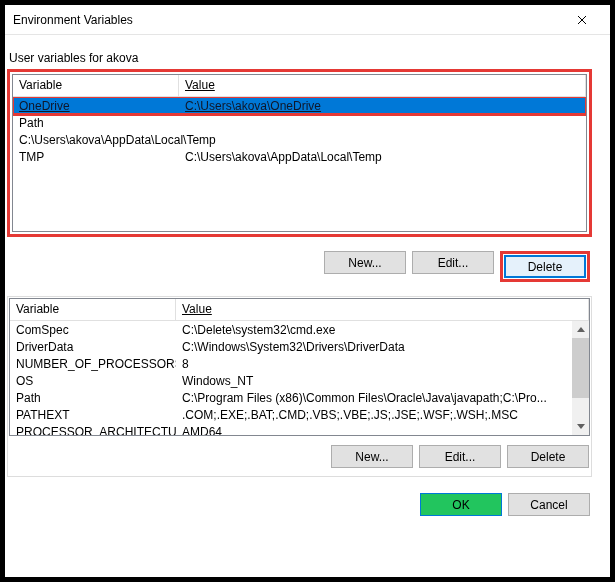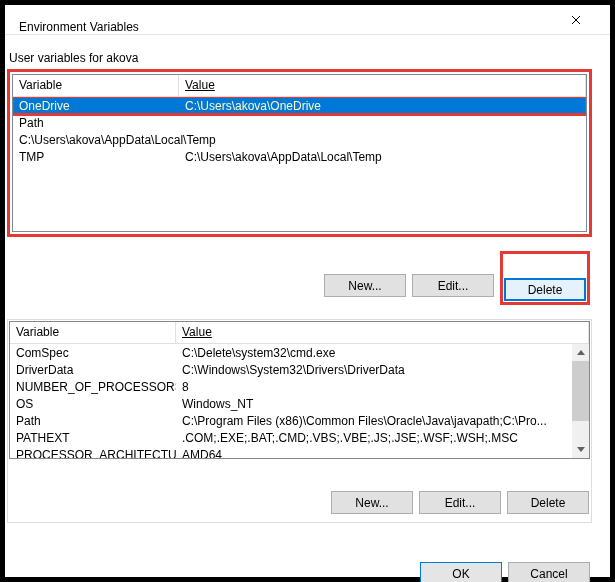--- a/index.html
+++ b/index.html
@@ -1,42 +1,42 @@
 <!DOCTYPE html>
 <html><head>
 <meta charset="utf-8">
 <style>
   * { box-sizing: border-box; font-family: "Segoe UI", Tahoma, sans-serif; font-size: 12px; }
   body { margin: 0; background: #fff; }
   .outer { width: 615px; height: 582px; border: 5px solid #000; background: #fff; position: relative; }
-  .titlebar { height: 30px; display: flex; align-items: flex-end; padding: 0 14px; border-bottom: 1px solid #e5e5e5; }
+  .titlebar { height: 30px; display: flex; align-items: center; padding: 0 8px; border-bottom: 1px solid #e5e5e5; }
   .titlebar-title { flex: 1; }
   .close-btn { width: 40px; height: 28px; display: flex; align-items: center; justify-content: center; cursor: pointer; }
   .close-btn svg { width: 10px; height: 10px; }
   .content { padding: 10px 18px 14px 2px; }
   .group-label { margin: 6px 0 4px 2px; color: #000; }
   .highlight-frame { border: 3px solid #e53935; padding: 2px; margin-bottom: 6px; }
   .listview { border: 1px solid #828790; height: 158px; position: relative; background: #fff; overflow: hidden; }
   .listview.sys { height: 138px; }
   .lv-header { display: flex; background: #fff; border-bottom: 1px solid #e0e0e0; height: 22px; }
   .lv-hcol { padding: 3px 6px; border-right: 1px solid #e0e0e0; color: #000; }
   .lv-hcol.var { width: 166px; }
   .lv-hcol.val { flex: 1; text-decoration: underline; }
   .lv-body { position: absolute; top: 22px; bottom: 0; left: 0; right: 0; overflow: hidden; }
   .lv-row { display: flex; height: 17px; align-items: center; }
-  .lv-row.sel { background: #0078d7; color: #fef9c3; }
+  .lv-row.sel { background: #0078d7; color: #0f172a; text-decoration: underline; }
   .lv-row.sel-frame { outline: 3px solid #e53935; outline-offset: -1px; }
   .lv-cell { padding: 0 6px; white-space: nowrap; overflow: hidden; text-overflow: clip; }
   .lv-cell.var { width: 166px; }
   .lv-cell.val { flex: 1; }
   .scrollbar-v { position: absolute; right: 0; top: 22px; bottom: 0; width: 17px; background: #f0f0f0; display: flex; flex-direction: column; }
   .sb-arrow { height: 17px; display: flex; align-items: center; justify-content: center; color: #555; }
   .sb-thumb { flex: 0 0 auto; height: 60px; background: #cdcdcd; margin: 0; }
   .btn-row { display: flex; justify-content: flex-end; gap: 6px; padding: 8px 2px 4px 2px; }
-  .btn { width: 82px; height: 23px; background: #e1e1e1; border: 1px solid #adadad; display: flex; align-items: center; justify-content: center; cursor: pointer; margin-top: 23px; }
+  .btn { width: 82px; height: 23px; background: #e1e1e1; border: 1px solid #adadad; display: flex; align-items: center; justify-content: center; cursor: pointer; }
   .btn.primary { border: 2px solid #0078d7; background: #e5f1fb; }
   .btn-highlight-wrap { border: 3px solid #e53935; padding: 1px; display: inline-flex; }
   .section-spacer { height: 10px; }
   .groupframe { border: 1px solid #ddd; padding-bottom: 4px; margin-bottom: 10px; }
   .groupframe .listview { margin: 1px; }
 </style>
 </head>
 <body>
 
 <div class="outer">
@@ -140,18 +140,18 @@
       </div>
 
       <div class="btn-row">
         <div class="btn">New...</div>
         <div class="btn">Edit...</div>
         <div class="btn">Delete</div>
       </div>
     </div>
 
     <div class="btn-row" style="padding-top:6px;">
-      <div class="btn primary" style="border:1px solid #0078d7;background:#e5e5e5;">OK</div>
+      <div class="btn primary" style="border:1px solid #0078d7;background:#22c55e;">OK</div>
       <div class="btn">Cancel</div>
     </div>
 
   </div>
 </div>
 
 </body></html>

